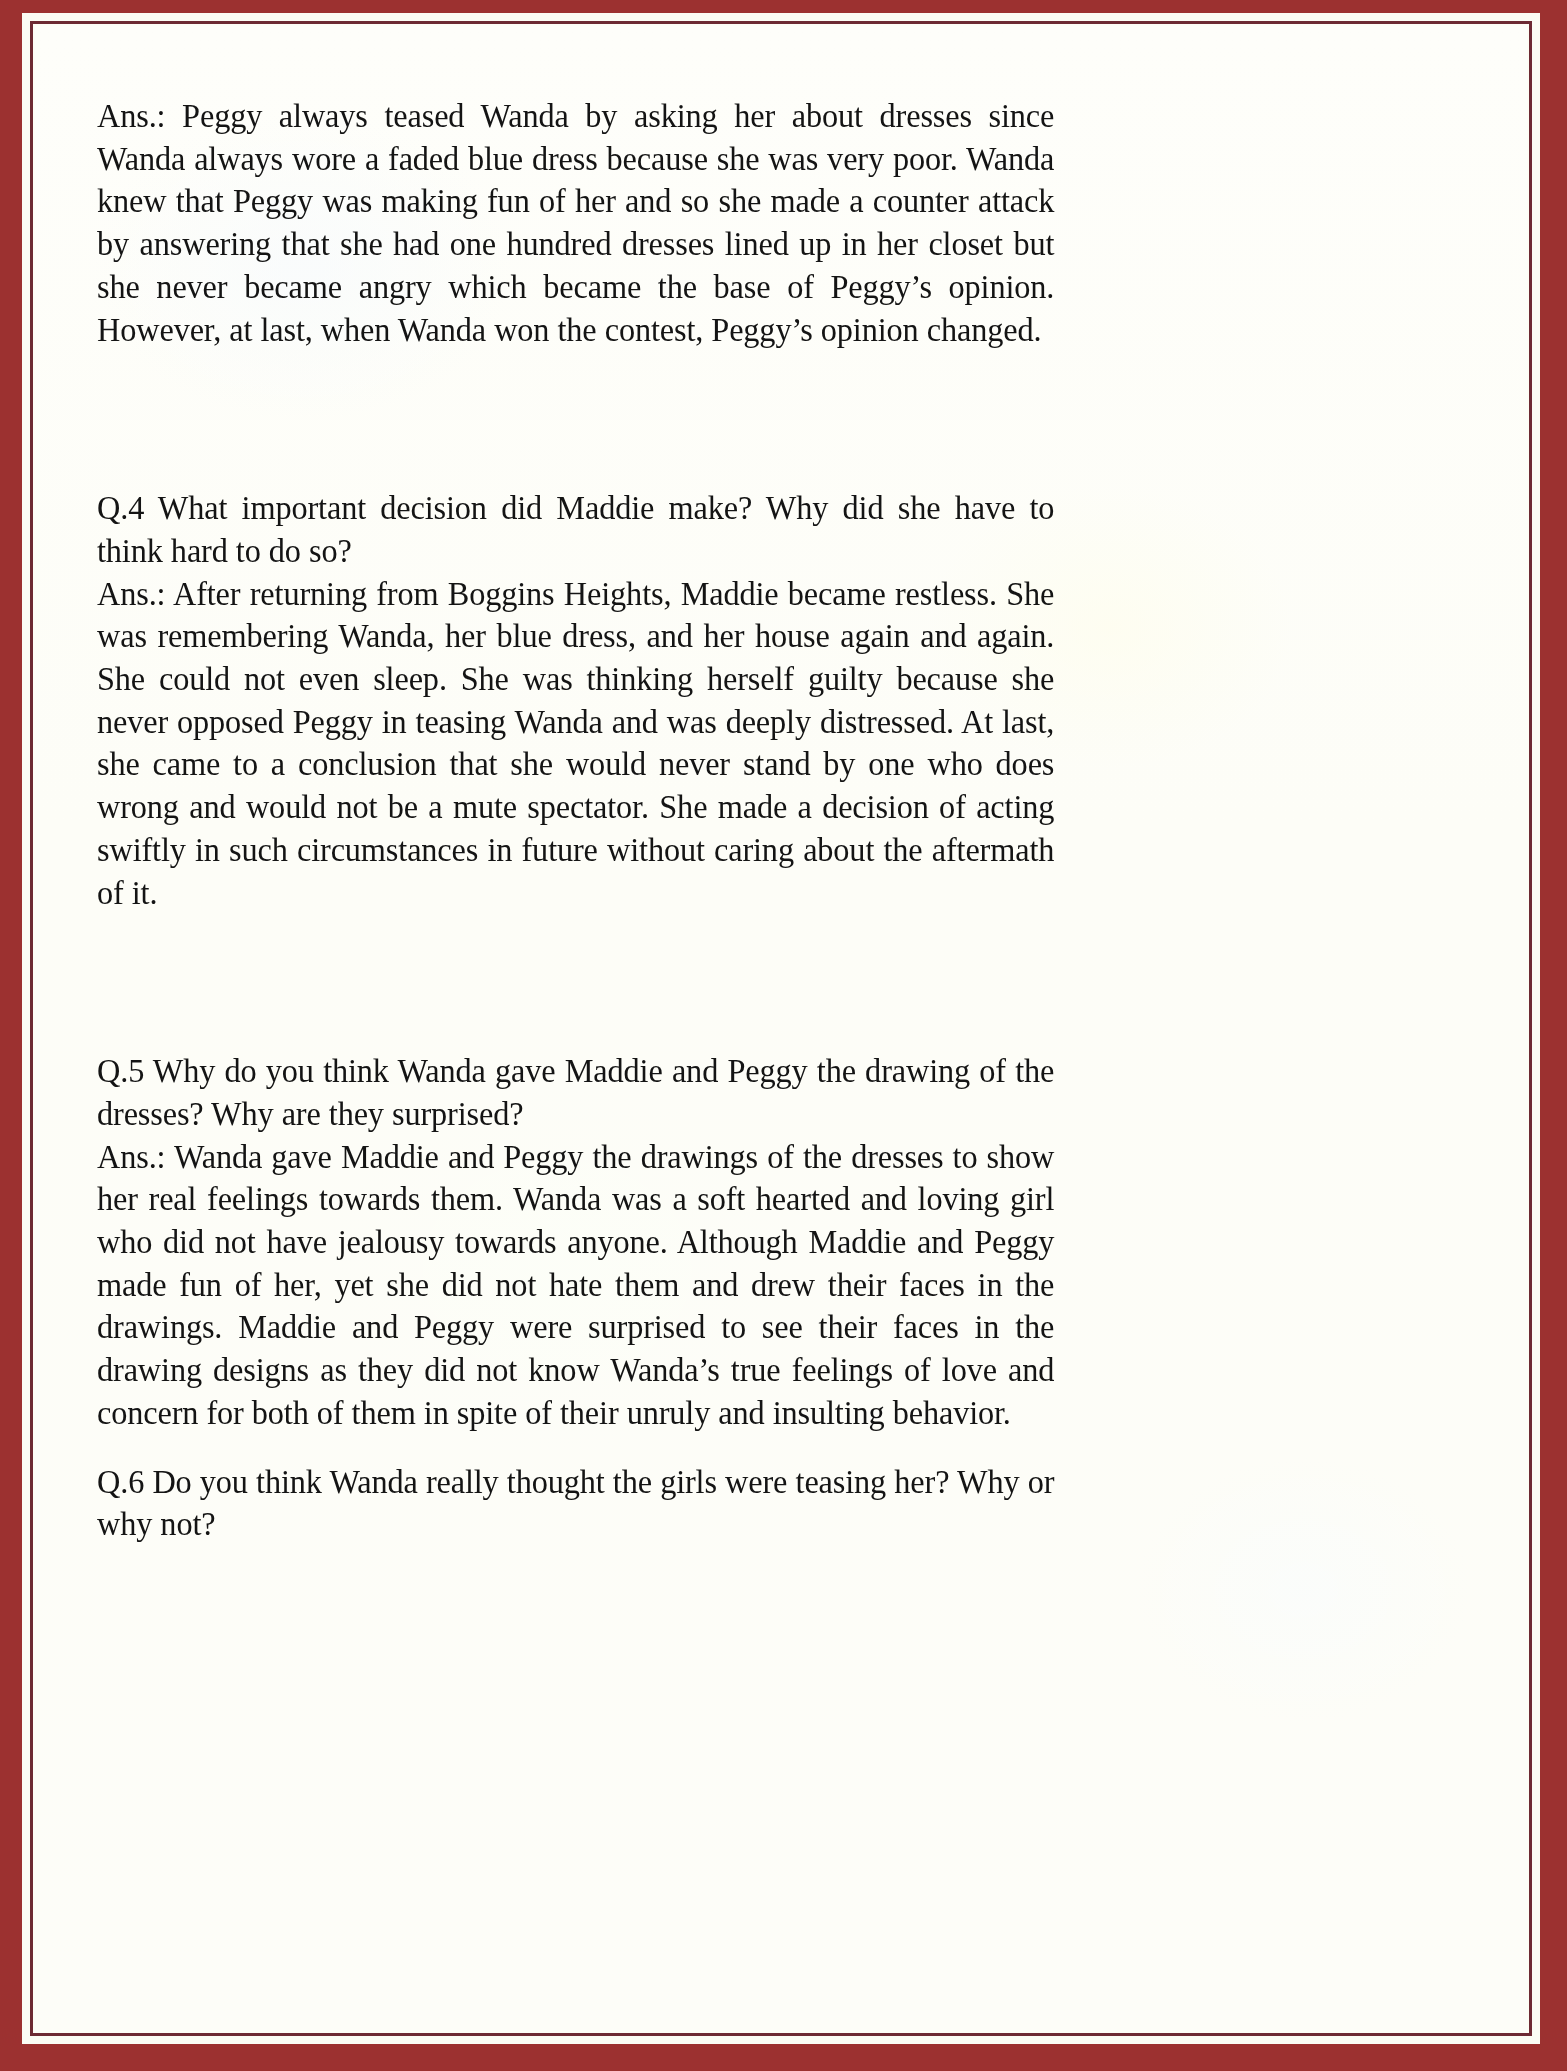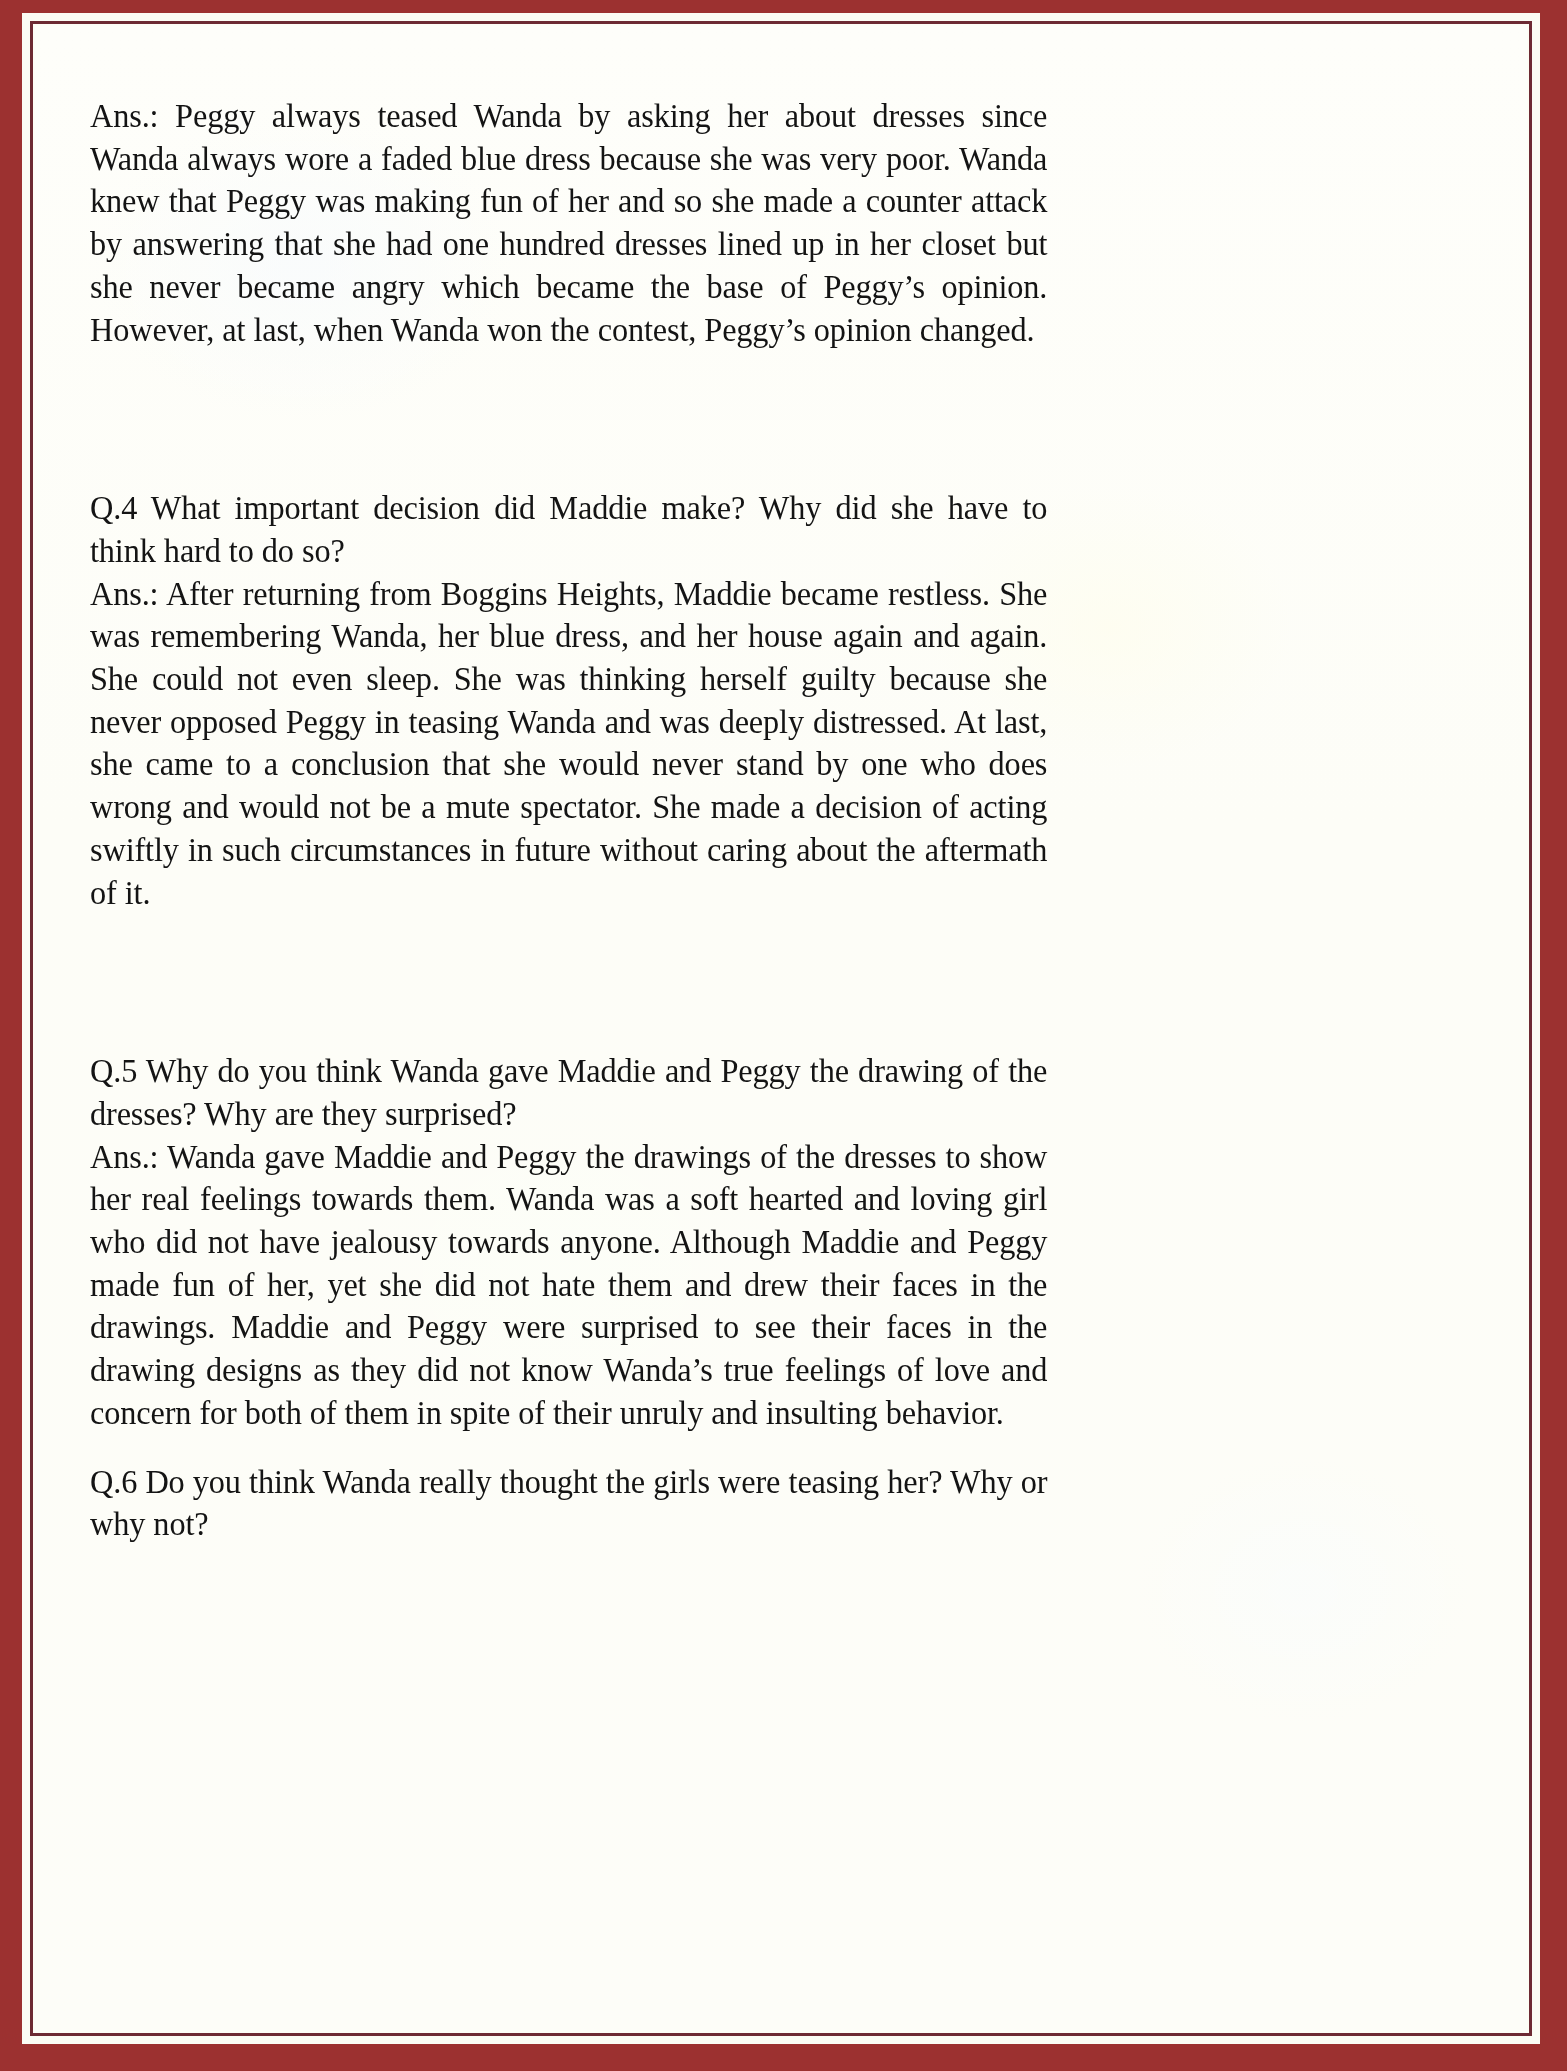--- a/index.html
+++ b/index.html
@@ -58,21 +58,21 @@
       radial-gradient(ellipse 300px 220px at 18% 12%, rgba(246,250,255,0.55), rgba(255,255,255,0) 70%),
       radial-gradient(ellipse 260px 200px at 72% 30%, rgba(255,253,234,0.5), rgba(255,255,255,0) 70%),
       radial-gradient(ellipse 320px 260px at 35% 62%, rgba(252,255,248,0.6), rgba(255,255,255,0) 72%),
       radial-gradient(ellipse 240px 190px at 85% 78%, rgba(248,252,255,0.45), rgba(255,255,255,0) 70%),
       linear-gradient(180deg, #fefefa 0%, #fdfdf7 40%, #fdfdf8 100%);
     overflow: hidden;
   }
 
   .content {
     position: absolute;
-    left: 55px;
+    left: 62px;
     top: 69px;
     width: 992px;
   }
 
   .para {
     font-family: "Liberation Serif", "DejaVu Serif", serif;
     font-size: 33.5px;
     line-height: 42.7px;
     color: #141414;
     text-align: justify;

